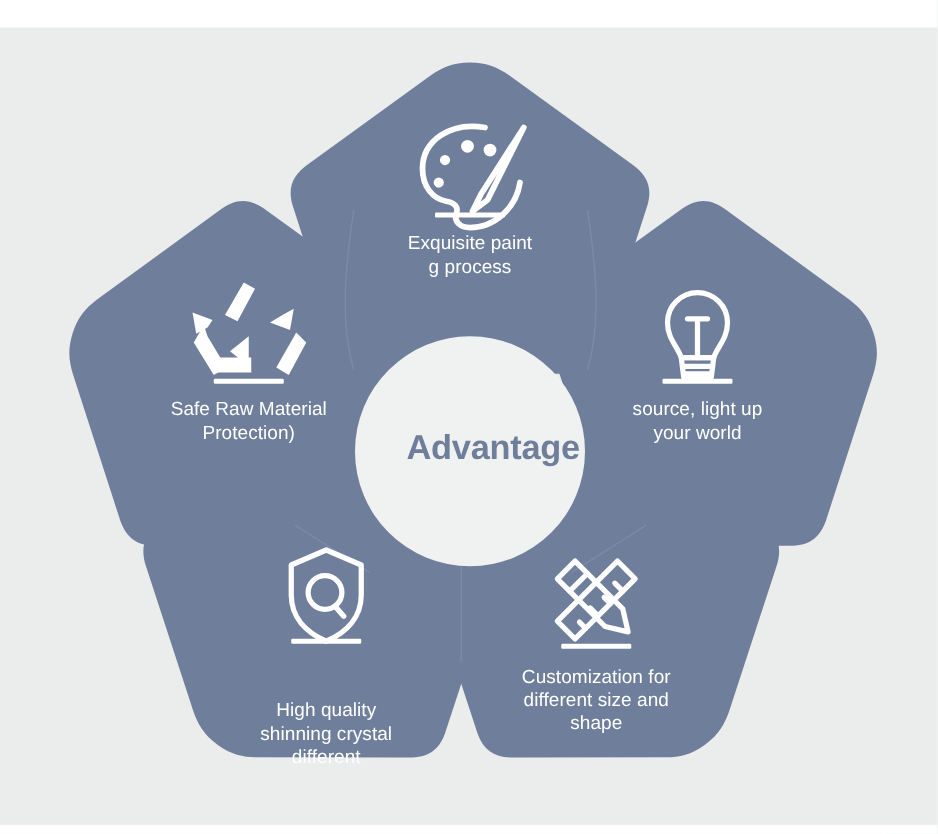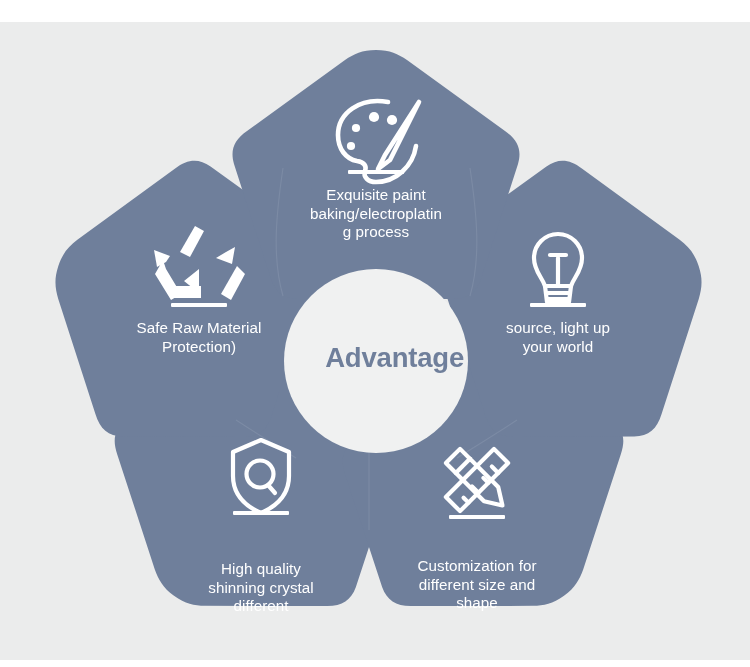--- a/index.html
+++ b/index.html
@@ -40,21 +40,21 @@
     font-size: 15.2px;
     line-height: 18.6px;
     text-align: center;
     font-family: "Liberation Sans", sans-serif;
     letter-spacing: 0.05px;
   }
   .lbl-top    { left: 296px; top: 186px; width: 160px; }
   .lbl-left   { left: 119px; top: 319px; width: 160px; }
   .lbl-right  { left: 478px; top: 319px; width: 160px; }
   .lbl-bleft  { left: 182px; top: 529px; width: 158px; margin-top: 31px; }
-  .lbl-bright { left: 398px; top: 533px; width: 158px; margin-top: 24px; }
+  .lbl-bright { left: 398px; top: 533px; width: 158px; }
 
   .center-title {
     position: absolute;
     left: 288px;
     top: 342px;
     width: 176px;
     text-align: right;
     color: #6f7f9b;
     font-size: 27.5px;
     font-weight: bold;
@@ -207,21 +207,20 @@
         <path d="M 10,-6 L 3,-6"></path>
         <path d="M 10,8 L 1,8"></path>
         <path d="M 10,22 L 3,22"></path>
       </g>
     </g>
     <rect x="449" y="515" width="56" height="4" rx="1" fill="#ffffff"></rect>
   </svg>
 
   <div class="petal-label lbl-top">
     <div>Exquisite paint</div>
-    <div>baking/electroplatin</div>
     <div>g process</div>
   </div>
 
   <div class="petal-label lbl-left">
     <div>Safe Raw Material</div>
     <div>Protection)</div>
   </div>
 
   <div class="petal-label lbl-right">
     <div>source, light up</div>

